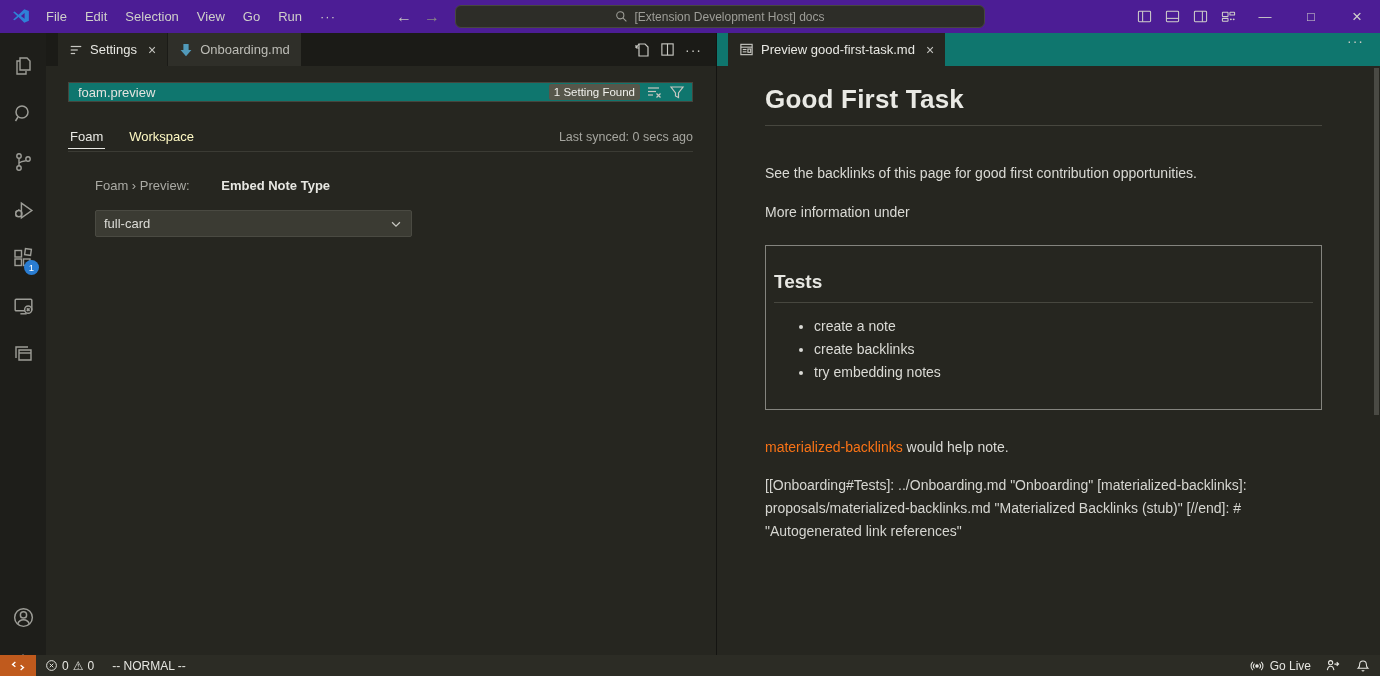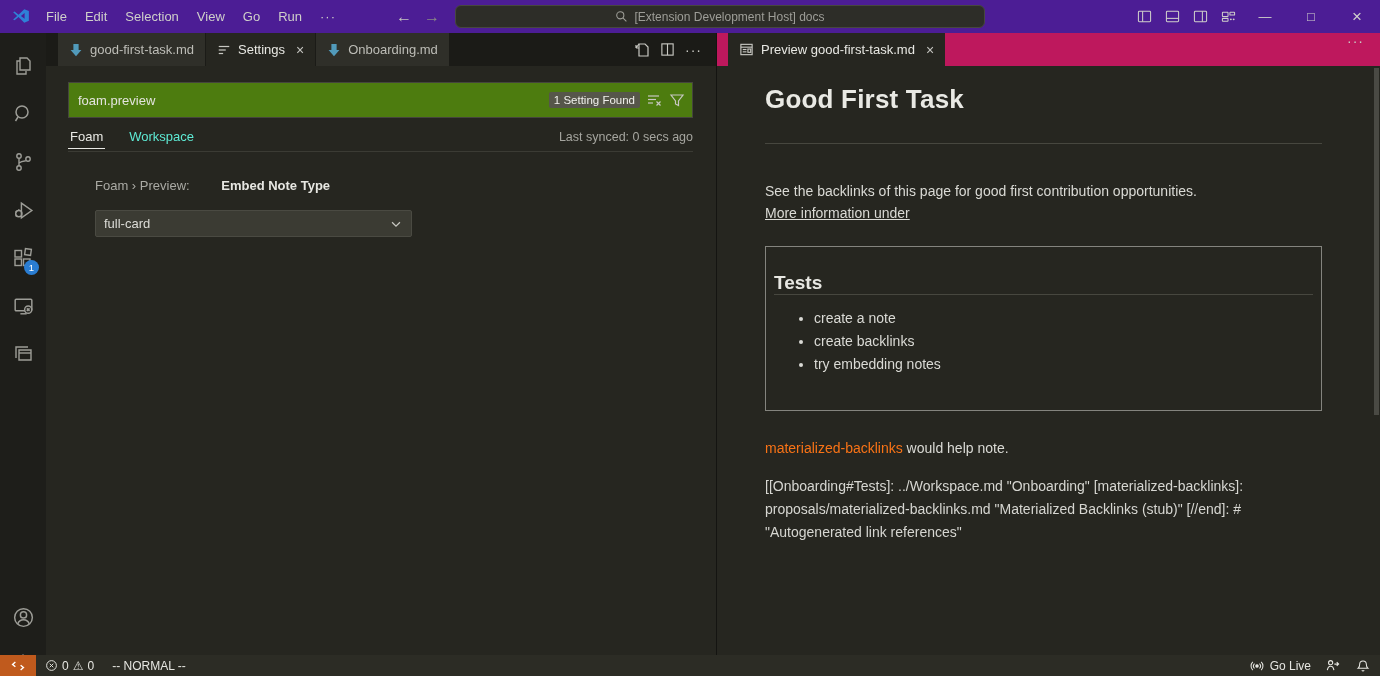--- a/index.html
+++ b/index.html
@@ -27,65 +27,65 @@
 
   
   .activitybar { position:absolute; left:0; top:33px; width:46px; height:622px; background:#1e1e1a; }
   .ab-item { position:absolute; left:0; width:46px; height:48px; display:flex; align-items:center; justify-content:center; }
   .ab-badge { position:absolute; right:7px; bottom:7px; min-width:15px; height:15px; border-radius:50%;
     background:#2a7dd2; color:#fff; font-size:9.5px; display:flex; align-items:center; justify-content:center; }
   .gear-glyph { font-size:24px; color:#9d9d97; line-height:1; }
 
   
   .tabs-left { position:absolute; left:46px; top:33px; width:670px; height:33px; background:#1b1b17; display:flex; }
-  .tabs-right { position:absolute; left:717px; top:33px; width:663px; height:33px; background:#be185d; display:flex; }
+  .tabs-right { position:absolute; left:717px; top:33px; width:663px; height:33px; background:#0f766e; display:flex; }
   .tab { height:33px; display:flex; align-items:center; gap:7px; padding:0 11px; font-size:13px;
     color:#bdbdb7; background:#2f2f29; margin-right:1px; flex:none; }
   .tab.active { background:#262620; color:#e8e8e3; }
   .tab .close { font-size:14px; color:#c5c5c0; margin-left:4px; line-height:1; }
   .tab-spacer { width:12px; flex:none; }
   .editor-actions { margin-left:auto; display:flex; align-items:center; gap:10px; padding-right:14px; }
   .editor-actions .more { font-size:14px; color:#c8c8c2; letter-spacing:1px; }
   .tabs-right .more-right { margin-left:auto; padding-right:16px; font-size:14px; color:#c8c8c2; letter-spacing:1px; }
 
   
   .settings-pane { position:absolute; left:46px; top:66px; width:670px; height:589px; background:#262620; }
-  .settings-search { position:absolute; left:22px; top:16px; width:625px; height:36px; background:#4d7c0f;
+  .settings-search { position:absolute; left:22px; top:16px; width:625px; height:20px; background:#0f766e;
     border:1px solid #45453d; display:flex; align-items:center; }
   .settings-search input { flex:1; background:transparent; border:none; outline:none; color:#e4e4df;
     font-size:13px; padding:0 9px; font-family:"Liberation Sans", sans-serif; }
   .results-badge { background:#56564a; color:#f0f0ec; font-size:11.5px; padding:2px 5px; border-radius:2px;
     margin-right:6px; white-space:nowrap; }
   .search-act { margin-right:7px; display:flex; align-items:center; }
   .scope-row { position:absolute; left:22px; top:56px; width:625px; height:30px; display:flex; align-items:flex-end; }
-  .scope-tab { font-size:13px; padding:0 2px 8px 2px; margin-right:22px; color:#5eead4; position:relative; }
+  .scope-tab { font-size:13px; padding:0 2px 8px 2px; margin-right:22px; color:#fef9c3; position:relative; }
   .scope-tab.active { color:#e9e9e4; }
   .scope-tab.active::after { content:""; position:absolute; left:0; right:0; bottom:3px; height:1px; background:#e9e9e4; }
   .last-synced { margin-left:auto; font-size:12.5px; color:#a5a59f; padding-bottom:8px; }
   .scope-sep { position:absolute; left:22px; top:85px; width:625px; height:1px; background:#3b3b34; }
   .setting-item { position:absolute; left:49px; top:112px; width:570px; }
   .setting-title { font-size:13px; color:#aaaaa4; }
   .setting-title .name { color:#e7e7e2; font-weight:bold;margin-left:28px; }
   .setting-select { margin-top:17px; width:317px; height:27px; background:#3b3b33; border:1px solid #4a4a42;
     border-radius:2px; display:flex; align-items:center; padding:0 8px; font-size:13px; color:#dcdcd7; }
   .setting-select .chev { margin-left:auto; }
 
   
   .sash { position:absolute; left:716px; top:33px; width:1px; height:622px; background:#141411; }
 
   
   .preview-pane { position:absolute; left:717px; top:66px; width:663px; height:589px; background:#262620; overflow:hidden; }
   .preview-body { position:absolute; left:48px; top:0; width:557px; color:#dadad5; font-size:14px; }
   .md-h1 { margin-top:18px; font-size:26px; font-weight:600; color:#e9e9e4; letter-spacing:0.2px;
-    padding-bottom:28px; border-bottom:1px solid #47473f; }
+    padding-bottom:10px; border-bottom:1px solid #47473f; }
   .md-p1 { margin-top:36px; line-height:22px; }
-  .md-p2 { line-height:22px;text-decoration:underline; }
+  .md-p2 { margin-top:17px; line-height:22px; }
   .embed-card { margin-top:22px; border:1px solid #84847e; height:165px; padding:0 8px; }
   .embed-card h2 { margin-top:25px; font-size:19px; font-weight:600; color:#e7e7e2;
-    border-bottom:1px solid #47473f; }
+    padding-bottom:9px; border-bottom:1px solid #47473f; }
   .embed-card ul { margin-top:12px; padding-left:40px; }
   .embed-card li { line-height:23px; }
   .md-link-line { margin-top:26px; line-height:22px; }
   .md-link { color:#f97316; }
   .md-refs { margin-top:16px; line-height:23px; color:#d6d6d1; }
   .pv-scrollbar { position:absolute; right:1px; top:2px; width:5px; height:347px; background:#4a4a44; }
 
   
   .statusbar { position:absolute; left:0; top:655px; width:1380px; height:21px; background:#2c2c25;
     display:flex; align-items:center; font-size:12px; color:#e6e6e1; }
@@ -220,26 +220,20 @@
           <path d="M6.5 18.2 c1 -3 3 -4 5.5 -4 s4.5 1 5.5 4"></path>
         </svg>
     </div>
     <div class="ab-item" style="top:607px">
       <span class="gear-glyph">⚙</span>
     </div>
   </div>
 
   <div class="tabs-left">
     <div class="tab-spacer"></div>
-    <div class="tab">
-      <svg width="14" height="14" viewBox="0 0 16 16">
-          <path d="M5 1 h6 v7 h3.2 L8 15 L1.8 8 H5 Z" fill="#519aba"></path>
-        </svg>
-      <span>good-first-task.md</span>
-    </div>
     <div class="tab active">
       <svg width="14" height="14" viewBox="0 0 16 16" stroke="#c8c8c2" stroke-width="1.4">
           <line x1="2" y1="4" x2="14" y2="4"></line>
           <line x1="2" y1="8" x2="10" y2="8"></line>
           <line x1="2" y1="12" x2="7" y2="12"></line>
         </svg>
       <span>Settings</span>
       <span class="close">×</span>
     </div>
     <div class="tab">
@@ -327,21 +321,21 @@
         <h2>Tests</h2>
         <ul>
           <li>create a note</li>
           <li>create backlinks</li>
           <li>try embedding notes</li>
         </ul>
       </div>
       <div class="md-link-line">
         <span class="md-link">materialized-backlinks</span><span> would help note.</span>
       </div>
-      <div class="md-refs">[[Onboarding#Tests]: ../Workspace.md "Onboarding" [materialized-backlinks]: proposals/materialized-backlinks.md "Materialized Backlinks (stub)" [//end]: # "Autogenerated link references"</div>
+      <div class="md-refs">[[Onboarding#Tests]: ../Onboarding.md "Onboarding" [materialized-backlinks]: proposals/materialized-backlinks.md "Materialized Backlinks (stub)" [//end]: # "Autogenerated link references"</div>
     </div>
     <div class="pv-scrollbar"></div>
   </div>
 
   <div class="statusbar">
     <div class="remote-ind">
       <svg width="14" height="14" viewBox="0 0 16 16" stroke="#ffffff" stroke-width="1.6" fill="none">
           <path d="M5 3.5 L1.8 6.2 L5 8.9"></path>
           <path d="M11 7.1 L14.2 9.8 L11 12.5"></path>
         </svg>

